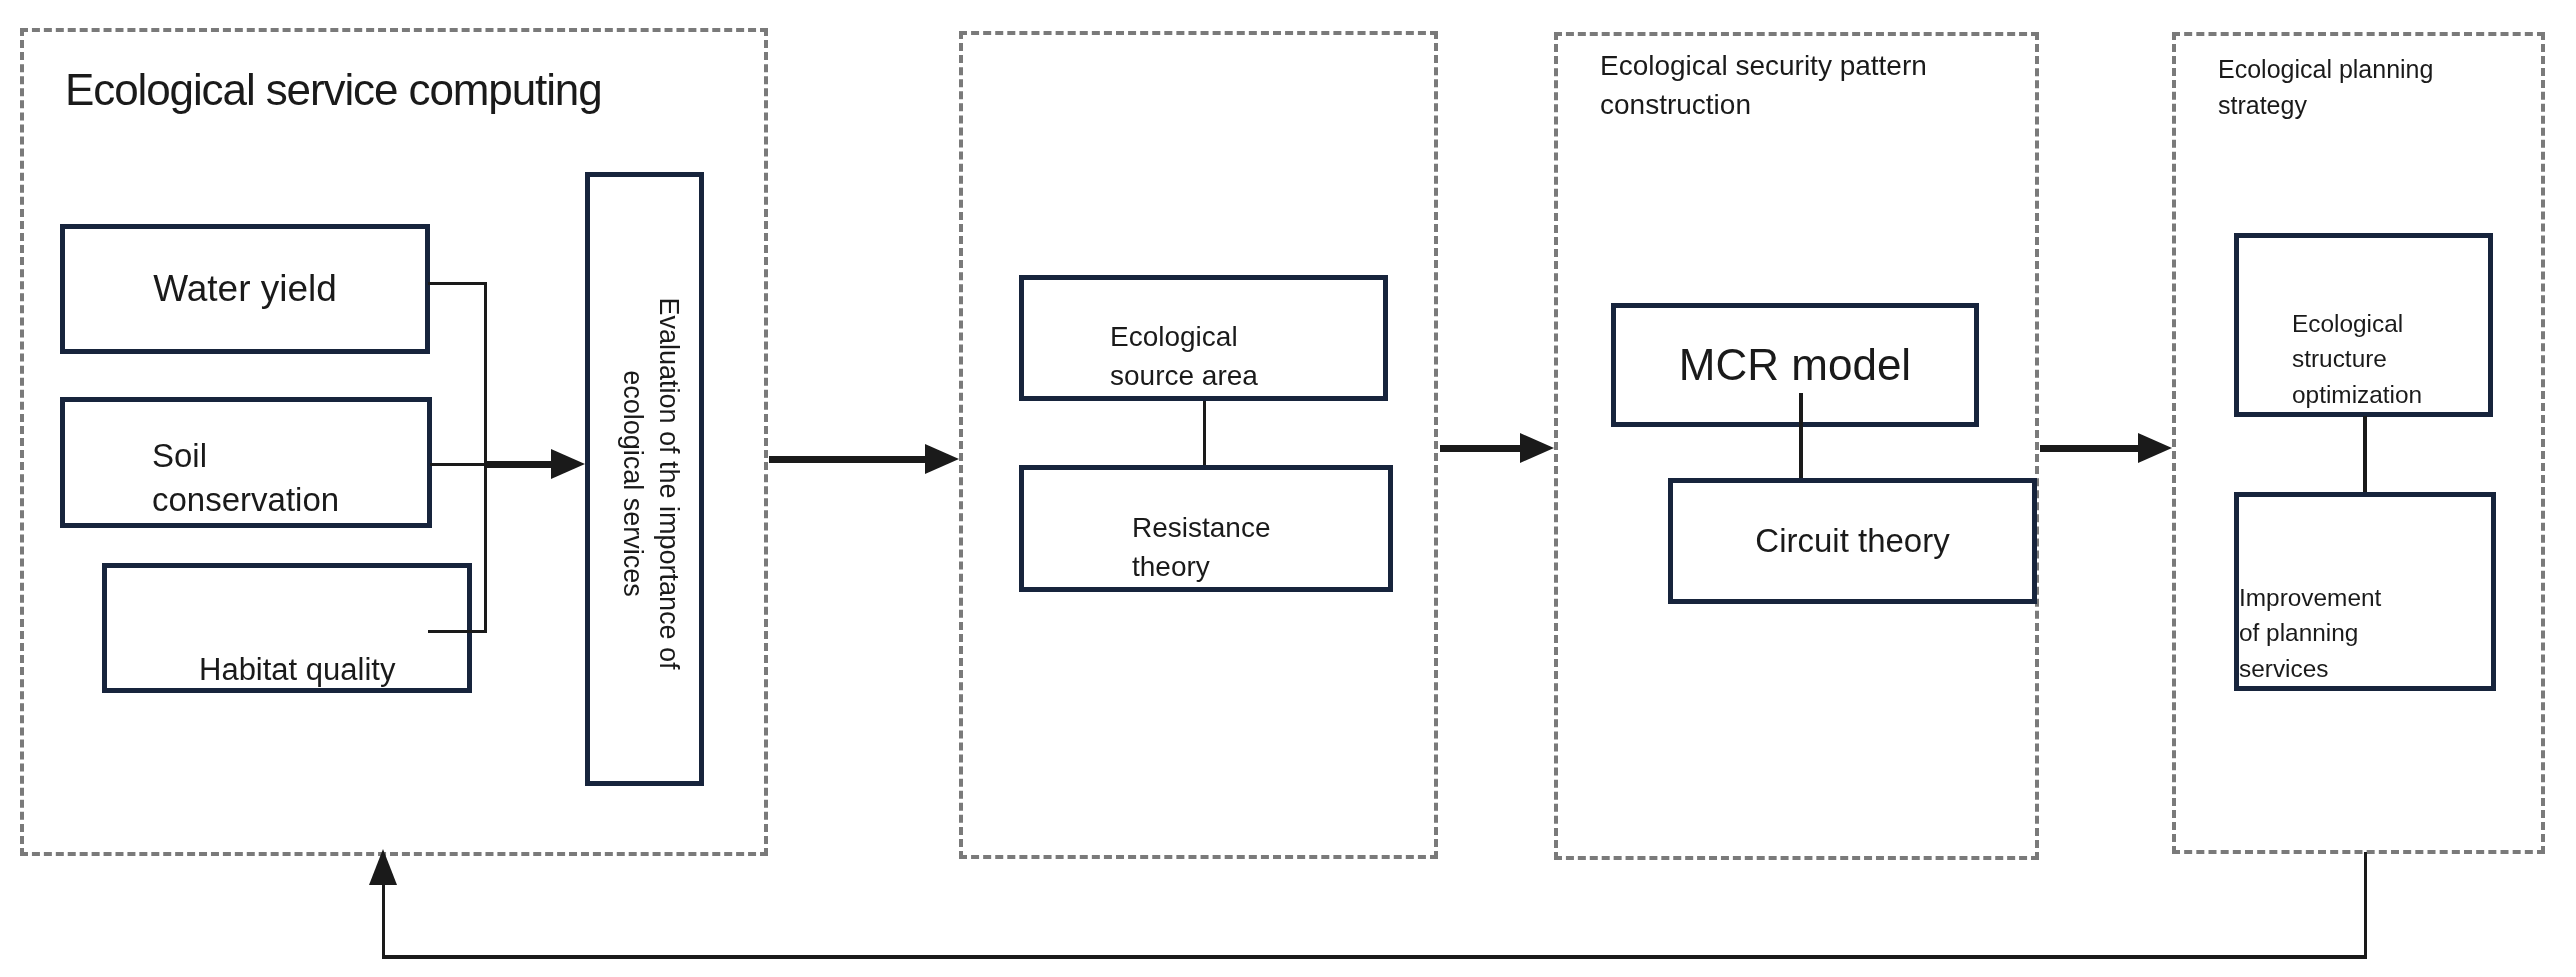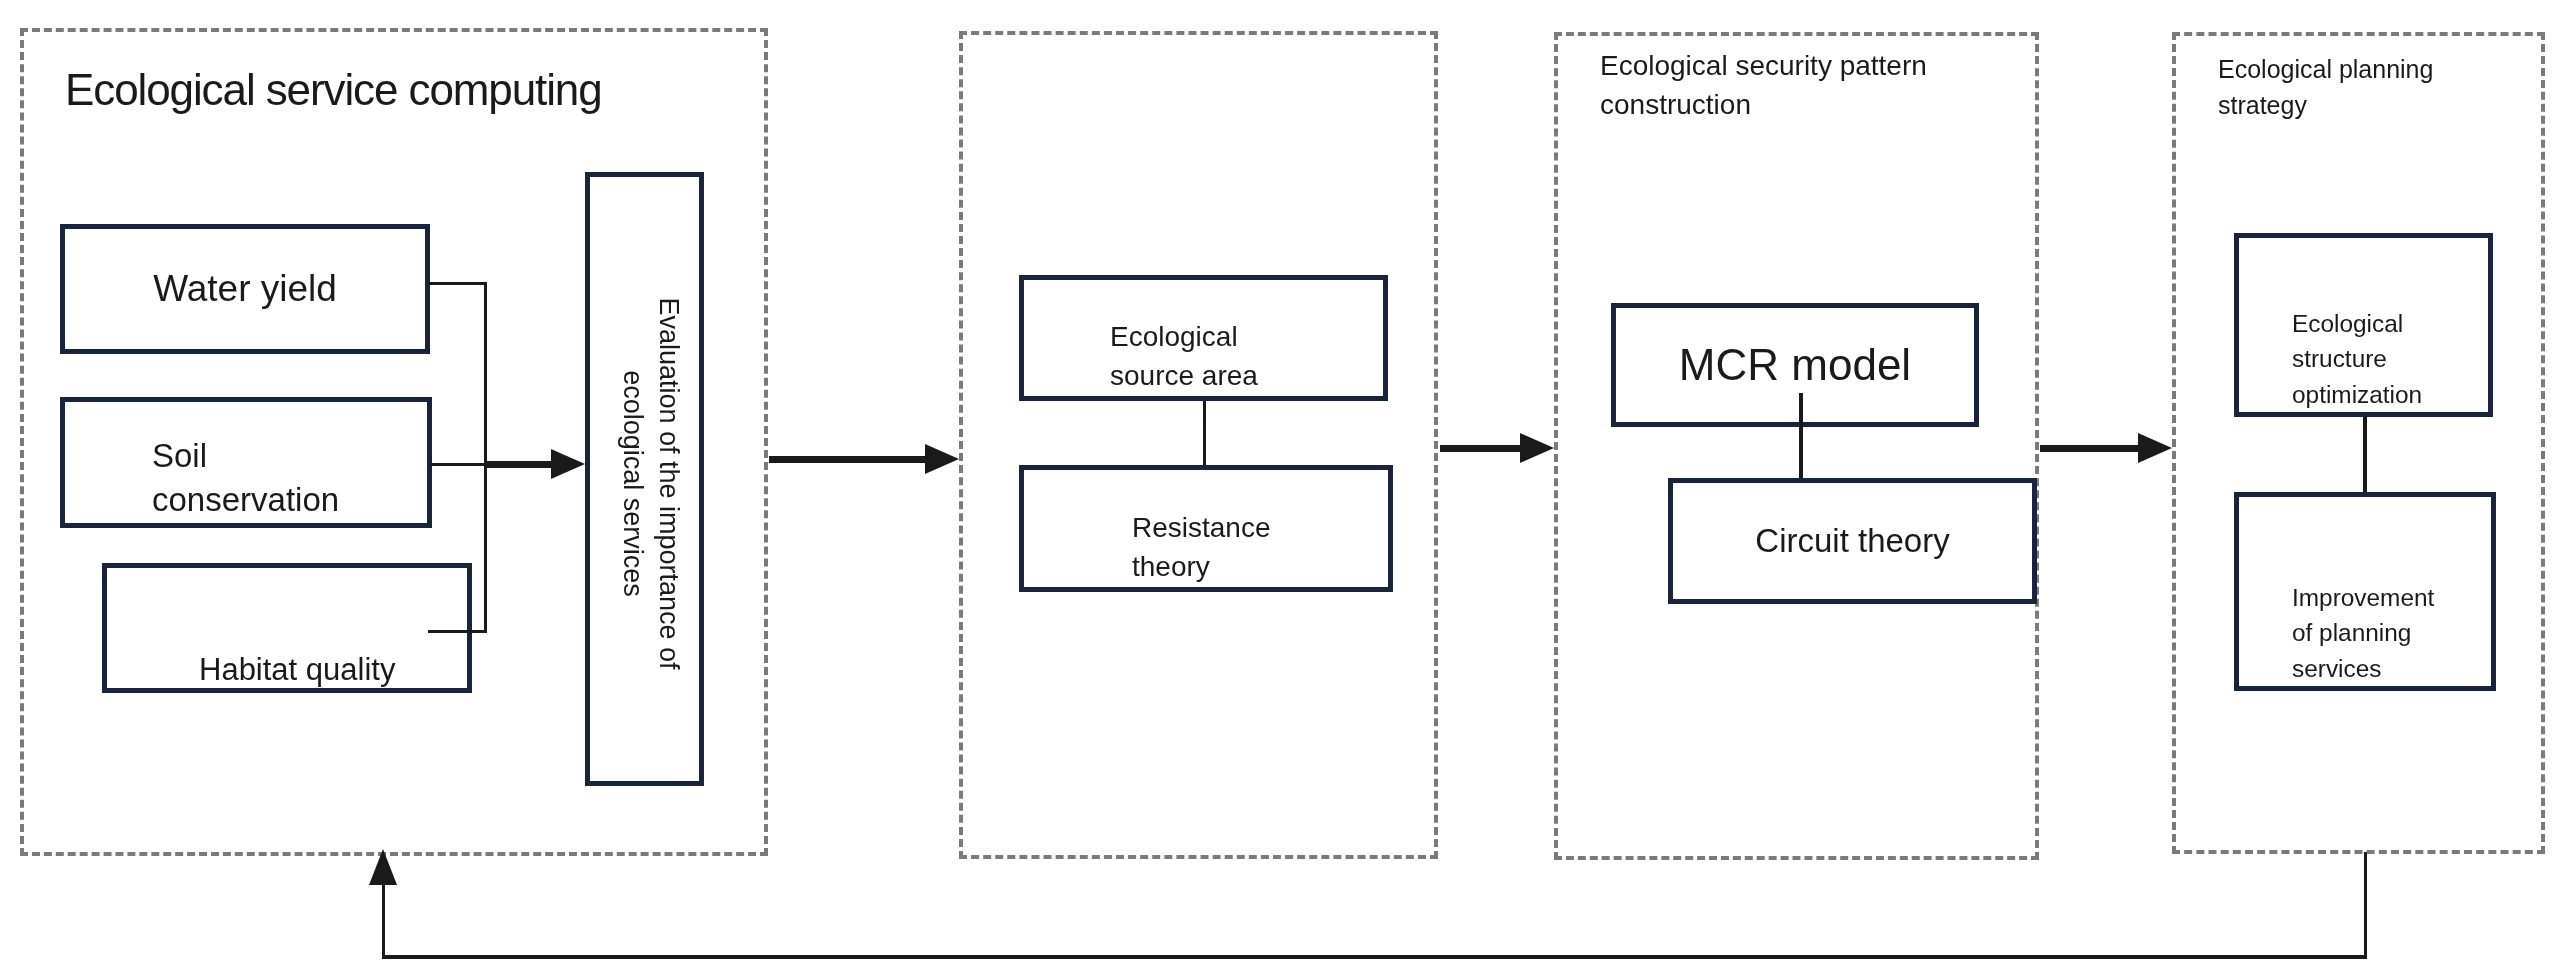--- a/index.html
+++ b/index.html
@@ -36,21 +36,21 @@
   .b-eval .rot{
     position:absolute;left:-247px;top:247px;width:614px;height:119px;
     display:flex;flex-direction:column;justify-content:center;align-items:center;
     transform:rotate(90deg);font-size:27px;line-height:1.3;text-align:center;
   }
   .b-source{left:1019px;top:275px;width:369px;height:126px;font-size:28px;line-height:1.42;padding-left:86px;}
   .b-resist{left:1019px;top:465px;width:374px;height:127px;font-size:28px;line-height:1.42;padding-left:108px;}
   .b-mcr{left:1611px;top:270px;width:368px;height:124px;font-size:44px;margin-top:33px;}
   .b-circuit{left:1620px;top:478px;width:369px;height:126px;font-size:33px;margin-left:48px;}
   .b-struct{left:2234px;top:233px;width:259px;height:184px;font-size:24.4px;line-height:1.45;padding-left:53px;}
-  .b-improve{left:2234px;top:492px;width:262px;height:199px;font-size:24.4px;line-height:1.45;padding-left:53px;}
+  .b-improve{left:2234px;top:492px;width:262px;height:199px;font-size:24.4px;line-height:1.45;}
   .hline,.vline{position:absolute;background:var(--ink);}
   .ah-right{position:absolute;width:0;height:0;border-top:15.6px solid transparent;border-bottom:15.6px solid transparent;border-left:34px solid var(--ink);}
   .ah-up{position:absolute;width:0;height:0;border-left:14px solid transparent;border-right:14px solid transparent;border-bottom:36px solid var(--ink);}
 </style>
 </head>
 <body>
 
 <div class="canvas">
 
   <div class="dashed" style="left:20px;top:28px;width:748px;height:828px"></div>

